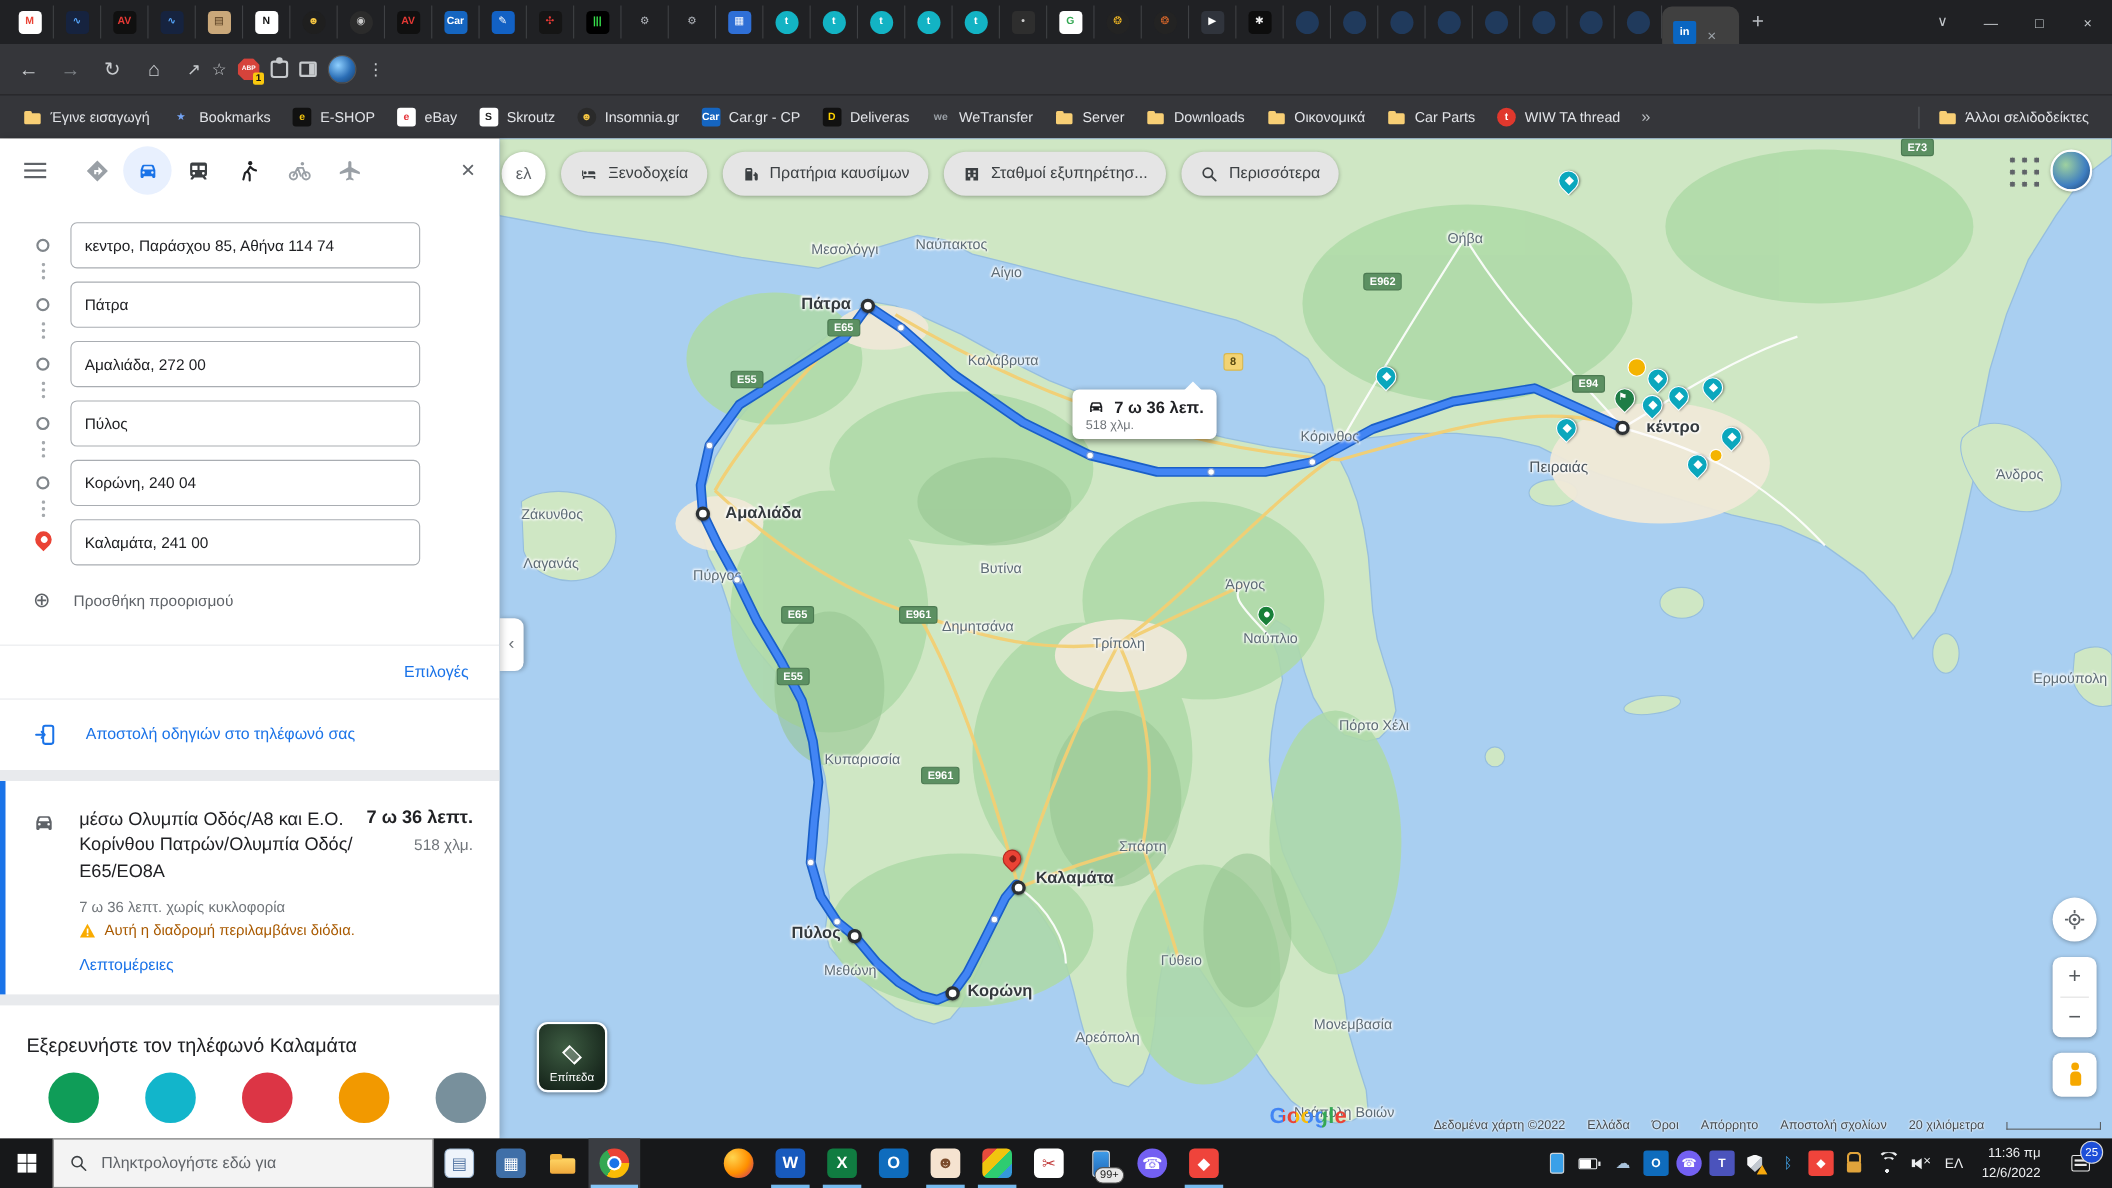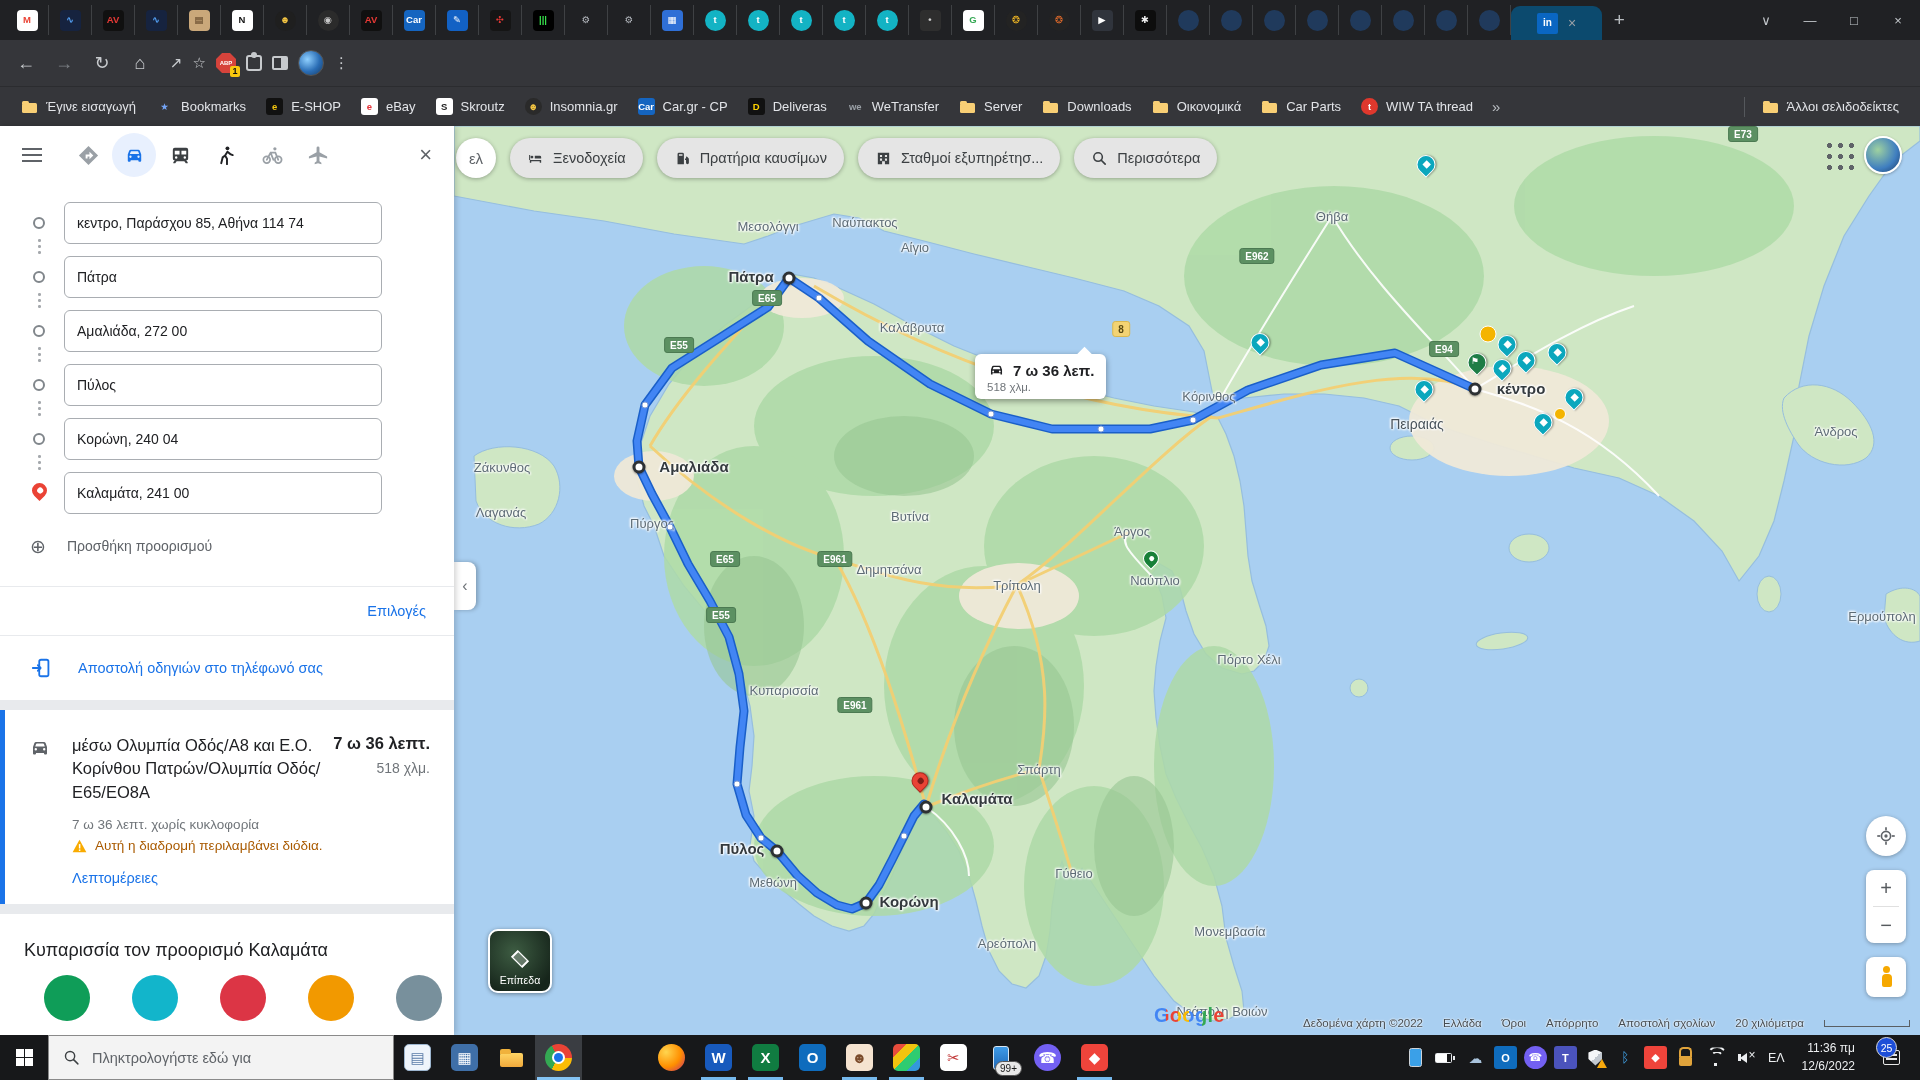--- a/index.html
+++ b/index.html
@@ -4,21 +4,21 @@
 <style>
 *{box-sizing:border-box;margin:0;padding:0}
 html,body{width:1920px;height:1080px;overflow:hidden;background:#000;font-family:"Liberation Sans","DejaVu Sans",sans-serif}
 #app{position:relative;width:1920px;height:1080px}
 
 
 .tabstrip{position:absolute;top:0;left:0;right:0;height:40px;background:#202124;display:flex;align-items:center;padding-left:6px}
 .fav-tab{width:43px;height:30px;display:flex;align-items:center;justify-content:center;border-right:1px solid #3f4144;cursor:pointer}
 .fav{width:21px;height:21px;border-radius:4px;display:flex;align-items:center;justify-content:center;font-size:9.5px;font-weight:700;line-height:1;overflow:hidden}
 .fav-tab.round .fav{border-radius:50%}
-.tab-active{height:34px;margin-top:6px;background:#0c4a6e;border-radius:9px 9px 0 0;display:flex;align-items:center;gap:10px;padding:0 26px;min-width:70px}
+.tab-active{height:34px;margin-top:6px;background:#404040;border-radius:9px 9px 0 0;display:flex;align-items:flex-end;gap:10px;padding:0 10px;min-width:70px}
 .tab-active .fav{background:#0a66c2;color:#fff;border-radius:2px;font-size:10px}
 .tab-close{color:#9aa0a6;font-size:14px;cursor:pointer}
 .newtab{color:#b9bdc1;font-size:19px;width:34px;text-align:center;cursor:pointer}
 .winctl{margin-left:auto;display:flex;align-items:center;height:100%}
 .winctl span{width:44px;height:100%;display:flex;align-items:center;justify-content:center;color:#c3c7cb;font-size:13px;cursor:pointer}
 
 
 .toolbar{position:absolute;top:40px;left:0;right:0;height:46px;background:#35363a;display:flex;align-items:center;padding:0 10px;gap:6px}
 .nav-ic{width:32px;height:32px;display:flex;align-items:center;justify-content:center;color:#c7cacd;font-size:18px;border-radius:50%;cursor:pointer}
 .nav-ic.dim{color:#7c8085}
@@ -184,21 +184,21 @@
 .tr-wifi::before{content:"";position:absolute;bottom:3px;left:3.5px;width:16px;height:16px;border:2px solid #eceef0;border-radius:50%;clip-path:polygon(50% 50%,2% 8%,98% 8%)}
 .tr-wifi::after{content:"";position:absolute;bottom:6px;left:7.5px;width:8px;height:8px;border:2px solid #eceef0;border-radius:50%;clip-path:polygon(50% 50%,2% 8%,98% 8%)}
 .tr-vol{background:linear-gradient(#eceef0 0 0) 4px 50%/3px 7px no-repeat}
 .tr-vol::before{content:"";width:0;height:0;border-top:5px solid transparent;border-bottom:5px solid transparent;border-right:7px solid #eceef0;margin-left:5px}
 .tr-vol::after{content:"×";color:#eceef0;font-size:12px;margin-left:1px;margin-top:-6px}
 .tr-lang{color:#eceef0;font-size:12.5px;padding:0 4px;cursor:pointer;display:flex;align-items:center}
 .clock{color:#eceef0;font-size:12px;text-align:right;line-height:1.45;padding:0 6px;cursor:pointer}
 .notif{position:relative;width:46px;display:flex;align-items:center;justify-content:center;cursor:pointer}
 .notif-lines{width:17px;height:15px;border:1.6px solid #e8e8e8;border-radius:2px;position:relative}
 .notif-lines::before{content:"";position:absolute;left:2px;top:3px;right:2px;height:1.6px;background:#e8e8e8;box-shadow:0 4px 0 #e8e8e8}
-.notif-count{position:absolute;right:17px;bottom:7px;width:21px;height:21px;border:1.6px solid #d9d9d9;border-radius:50%;background:#1d4ed8;color:#fff;font-size:10.5px;display:flex;align-items:center;justify-content:center}
+.notif-count{position:absolute;right:2px;bottom:7px;width:21px;height:21px;border:1.6px solid #d9d9d9;border-radius:50%;background:#1d4ed8;color:#fff;font-size:10.5px;display:flex;align-items:center;justify-content:center}
 </style>
 </head>
 <body>
 
 <div id="app">
 
   <div class="tabstrip">
     <span class="fav-tab">
         <span class="fav" style="background: rgb(255, 255, 255); color: rgb(234, 67, 53);">M</span>
       </span>
@@ -734,21 +734,21 @@
               <rect x="11" y="8" width="2.4" height="7" fill="#fff"></rect>
               <rect x="11" y="16.5" width="2.4" height="2.4" fill="#fff"></rect>
             </svg>
           <span>Αυτή η διαδρομή περιλαμβάνει διόδια.</span>
         </div>
         <div class="rc-details">Λεπτομέρειες</div>
       </div>
 
       <div class="band"></div>
 
-      <div class="explore">Κυπαρισσία τον προορισμό Καλαμάτα</div>
+      <div class="explore">Εξερευνήστε τον τηλέφωνό Καλαμάτα</div>
       <div class="circles">
         <span class="exp-circle" style="background: rgb(15, 157, 88);"></span>
           <span class="exp-circle" style="background: rgb(18, 181, 203);"></span>
           <span class="exp-circle" style="background: rgb(220, 53, 69);"></span>
           <span class="exp-circle" style="background: rgb(242, 153, 0);"></span>
           <span class="exp-circle" style="background: rgb(120, 144, 156);"></span>
       </div>
     </div>
   </div>
 

